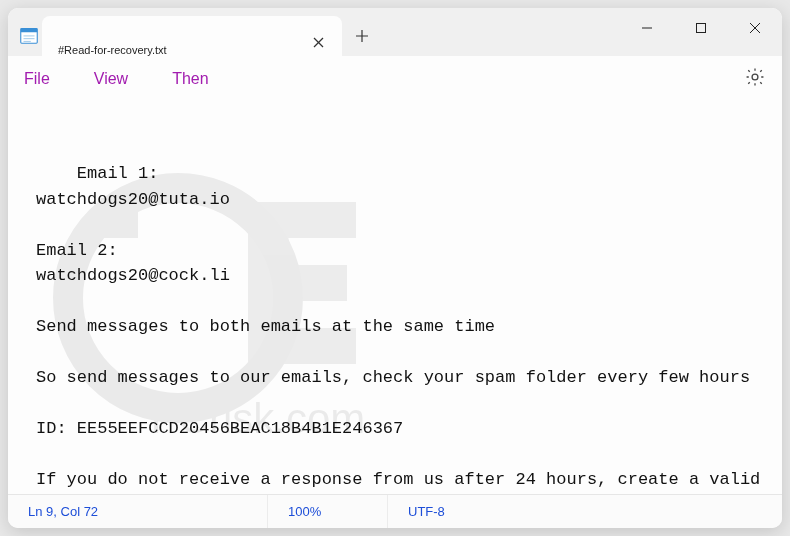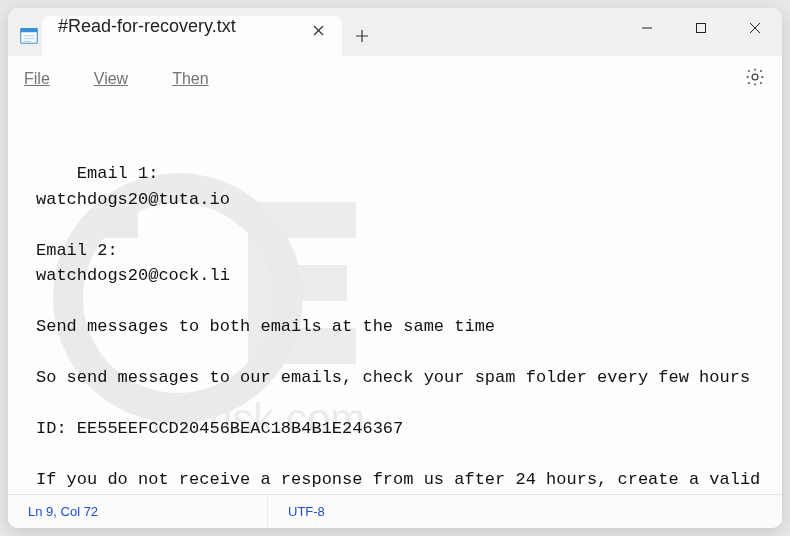--- a/index.html
+++ b/index.html
@@ -15,43 +15,43 @@
     height: 48px; background: #f0f0f0; display: flex; align-items: stretch;
     border-top-left-radius: 10px; border-top-right-radius: 10px;
   }
   .appicon {
     width: 34px; display: flex; align-items: center; justify-content: center;
     padding-left: 8px; padding-top: 6px;
   }
   .appicon svg { width: 22px; height: 22px; }
   .tab {
     margin-top: 8px; background: #fdfdfd; border-top-left-radius: 8px;
-    border-top-right-radius: 8px; display: flex; align-items: flex-start;
+    border-top-right-radius: 8px; display: flex; align-items: flex-end;
     padding: 0 10px 0 16px; min-width: 300px; height: 40px;
-    font-size: 18px; color: #222; position: relative;
+    font-size: 11px; color: #222; position: relative;
   }
   .tab .closex {
     width: 28px; height: 28px; display: flex; align-items: center;
     justify-content: center; margin-left: auto; font-size: 15px; color: #333;
     border-radius: 4px;
   }
   .newtab {
     width: 40px; display: flex; align-items: center; justify-content: center;
     margin-top: 8px; color: #333; font-size: 20px;
   }
   .winctrls { margin-left: auto; display: flex; }
   .winbtn {
     width: 54px; height: 40px; display: flex; align-items: center;
     justify-content: center; color: #222;
   }
   .winbtn svg { width: 12px; height: 12px; stroke: #222; stroke-width: 1; fill: none; }
   
   .menubar {
     height: 46px; display: flex; align-items: center; padding: 0 16px;
-    background: #fdfdfd; font-size: 16px; color: #737373; text-decoration: underline;
+    background: #fdfdfd; font-size: 16px; color: #a21caf;
   }
   .menubar .mitem { margin-right: 44px; cursor: default; }
   .menubar .gear { margin-left: auto; }
   .menubar .gear svg { width: 22px; height: 22px; stroke: #444; fill: none; stroke-width: 1.4; }
   
   .editor {
     flex: 1; padding: 8px 20px 12px 28px;
     font-family: Consolas, "Courier New", monospace; font-size: 17px;
     line-height: 1.5; color: #111; white-space: pre-wrap; overflow: hidden;
     position: relative;
@@ -159,16 +159,17 @@
 
 ID: EE55EEFCCD20456BEAC18B4B1E246367
 
 If you do not receive a response from us after 24 hours, create a valid
 email, for example, gmail,outlook
 Then send us a message with a new email</span>
   </div>
 
   <div class="statusbar">
     <div class="cell">Ln 9, Col 72</div>
+    <div class="cell zoom">100%</div>
     <div class="cell utf">UTF-8</div>
   </div>
 
 </div>
 
 </body></html>

